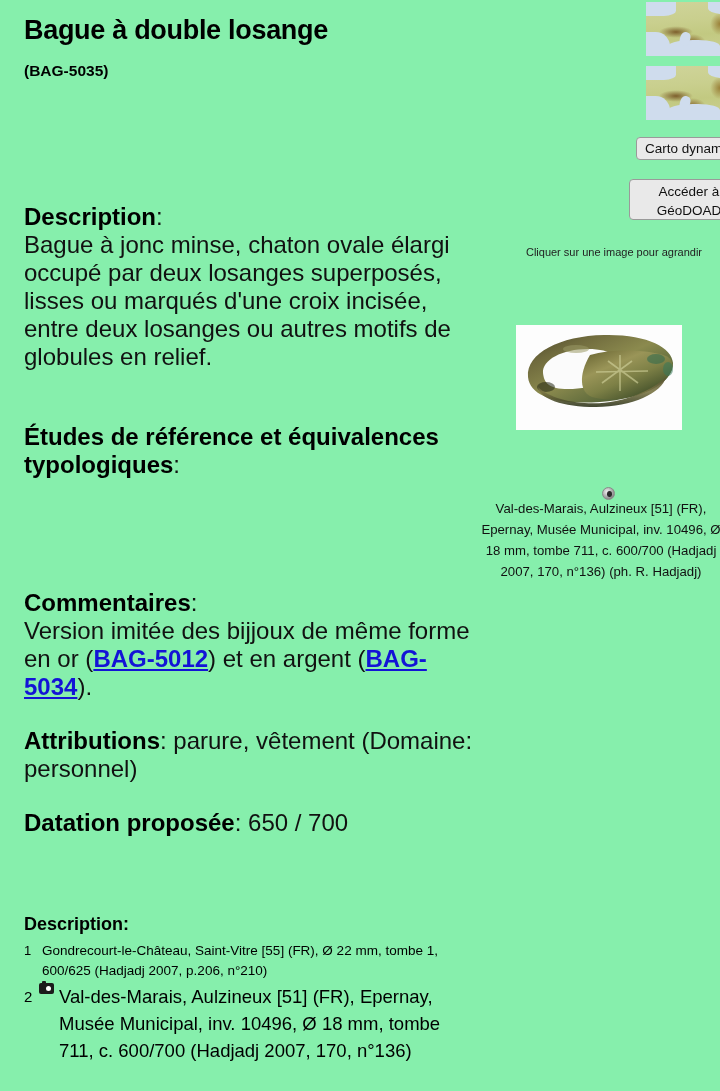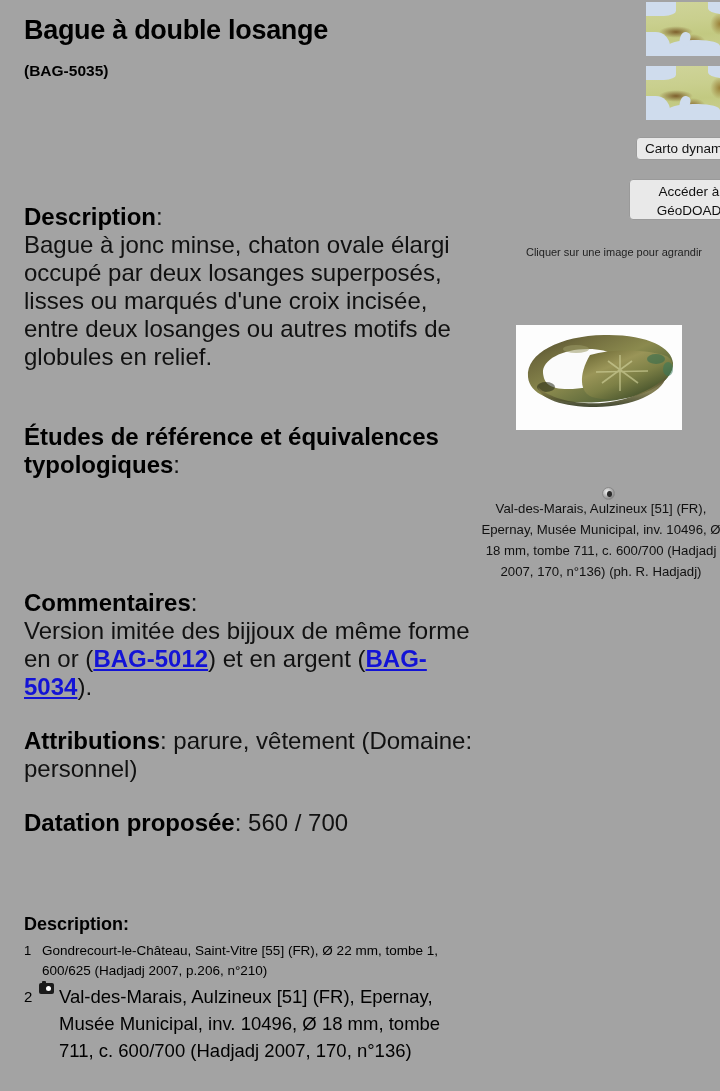--- a/index.html
+++ b/index.html
@@ -16,21 +16,21 @@
     font-family: "Liberation Sans", sans-serif;
     color: #000000;
     -webkit-font-smoothing: antialiased;
   }
 
   
   .page {
     position: relative;
     width: 720px;
     height: 1091px;
-    background: #a3a3a3;
+    background: #86efac;
   }
 
   
   .left-col {
     position: absolute;
     left: 24px;
     top: 14px;
     width: 450px;
   }
 
@@ -303,21 +303,21 @@
 
     <div class="spacer-sm"></div>
 
     <p class="block">
       <span class="lbl">Attributions</span><span>: </span><span>parure, vêtement (Domaine: personnel)</span>
     </p>
 
     <div class="spacer-sm"></div>
 
     <p class="block">
-      <span class="lbl">Datation proposée</span><span>: </span><span>560 / 700</span>
+      <span class="lbl">Datation proposée</span><span>: </span><span>650 / 700</span>
     </p>
 
     <div style="height:74px"></div>
 
     <p class="attest-title">
       <span>Description</span><span>:</span>
     </p>
 
     <div class="attest-item attest-small">
       <span class="attest-num">1</span>

